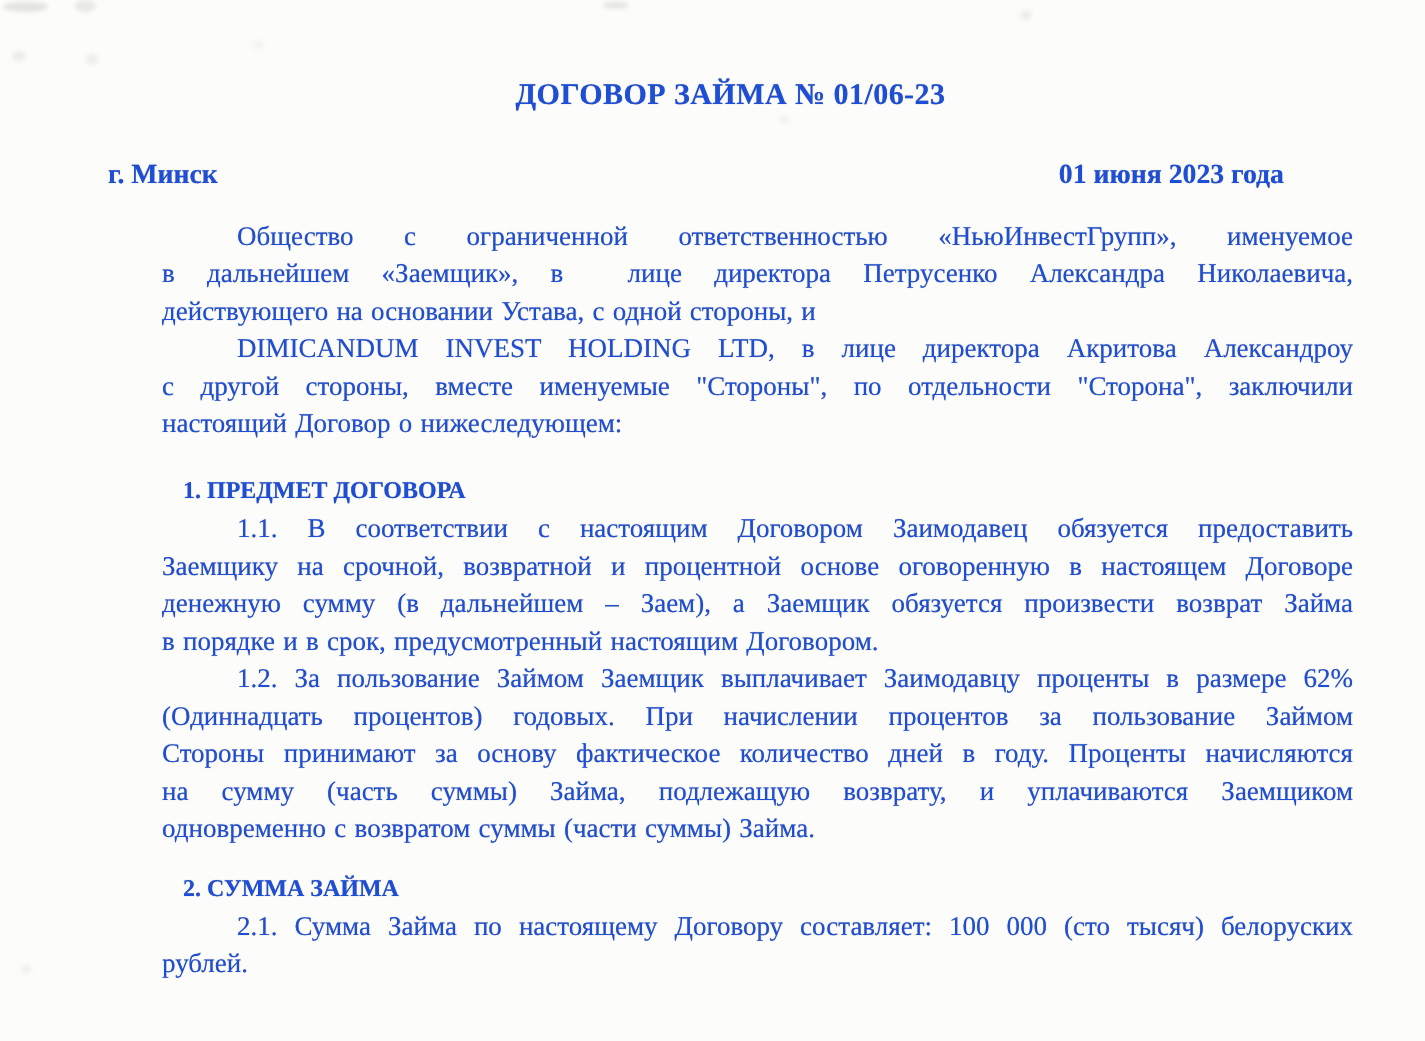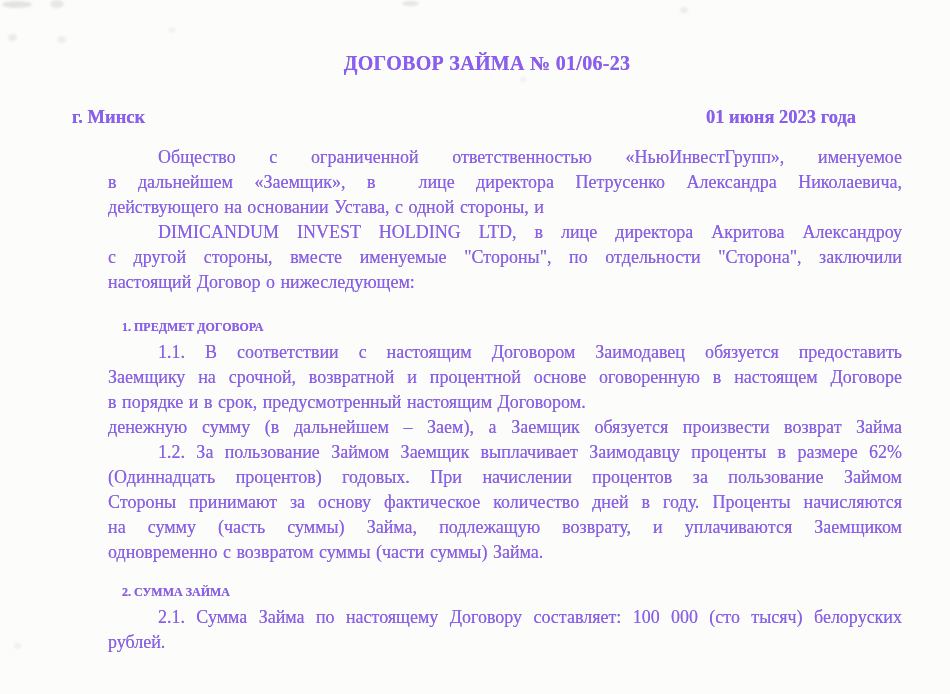--- a/index.html
+++ b/index.html
@@ -9,21 +9,21 @@
   }
   .page {
     position: relative;
     width: 950px;
     height: 694px;
     box-sizing: border-box;
     background: #fcfcfb;
     overflow: hidden;
     padding: 50px 48px 0 72px;
     font-family: "Liberation Serif", "DejaVu Serif", serif;
-    color: #8b5cf6;
+    color: #1d4ed8;
   }
   .page .txt {
     text-shadow: 0 0 0.6px rgba(55, 55, 55, 0.55);
   }
   .doc-title {
     text-align: center;
     font-weight: bold;
     font-size: 20px;
     line-height: 26px;
     letter-spacing: 0.3px;
@@ -56,21 +56,21 @@
   }
   .line.last {
     text-align: left;
     text-align-last: left;
   }
   .line.first {
     padding-left: 50px;
   }
   .heading {
     font-weight: bold;
-    font-size: 12px;
+    font-size: 16px;
     line-height: 25px;
     padding-left: 50px;
     margin-top: 20px;
   }
   .heading.h-2 {
     margin-top: 15px;
   }
   .speck {
     position: absolute;
     background: #8d8d8d;
@@ -120,22 +120,22 @@
     <div class="line first txt">DIMICANDUM INVEST HOLDING LTD, в лице директора Акритова Александроу</div>
     <div class="line txt">с другой стороны, вместе именуемые "Стороны", по отдельности "Сторона", заключили</div>
     <div class="line last txt">настоящий Договор о нижеследующем:</div>
   </div>
 
   <div class="heading h-1 txt">1. ПРЕДМЕТ ДОГОВОРА</div>
 
   <div class="para">
     <div class="line first txt">1.1. В соответствии с настоящим Договором Заимодавец обязуется предоставить</div>
     <div class="line txt">Заемщику на срочной, возвратной и процентной основе оговоренную в настоящем Договоре</div>
+    <div class="line txt">денежную сумму (в дальнейшем – Заем), а Заемщик обязуется произвести возврат Займа</div>
     <div class="line last txt">в порядке и в срок, предусмотренный настоящим Договором.</div>
-    <div class="line txt">денежную сумму (в дальнейшем – Заем), а Заемщик обязуется произвести возврат Займа</div>
   </div>
 
   <div class="para">
     <div class="line first txt">1.2. За пользование Займом Заемщик выплачивает Заимодавцу проценты в размере 62%</div>
     <div class="line txt">(Одиннадцать процентов) годовых. При начислении процентов за пользование Займом</div>
     <div class="line txt">Стороны принимают за основу фактическое количество дней в году. Проценты начисляются</div>
     <div class="line txt">на сумму (часть суммы) Займа, подлежащую возврату, и уплачиваются Заемщиком</div>
     <div class="line last txt">одновременно с возвратом суммы (части суммы) Займа.</div>
   </div>
 

